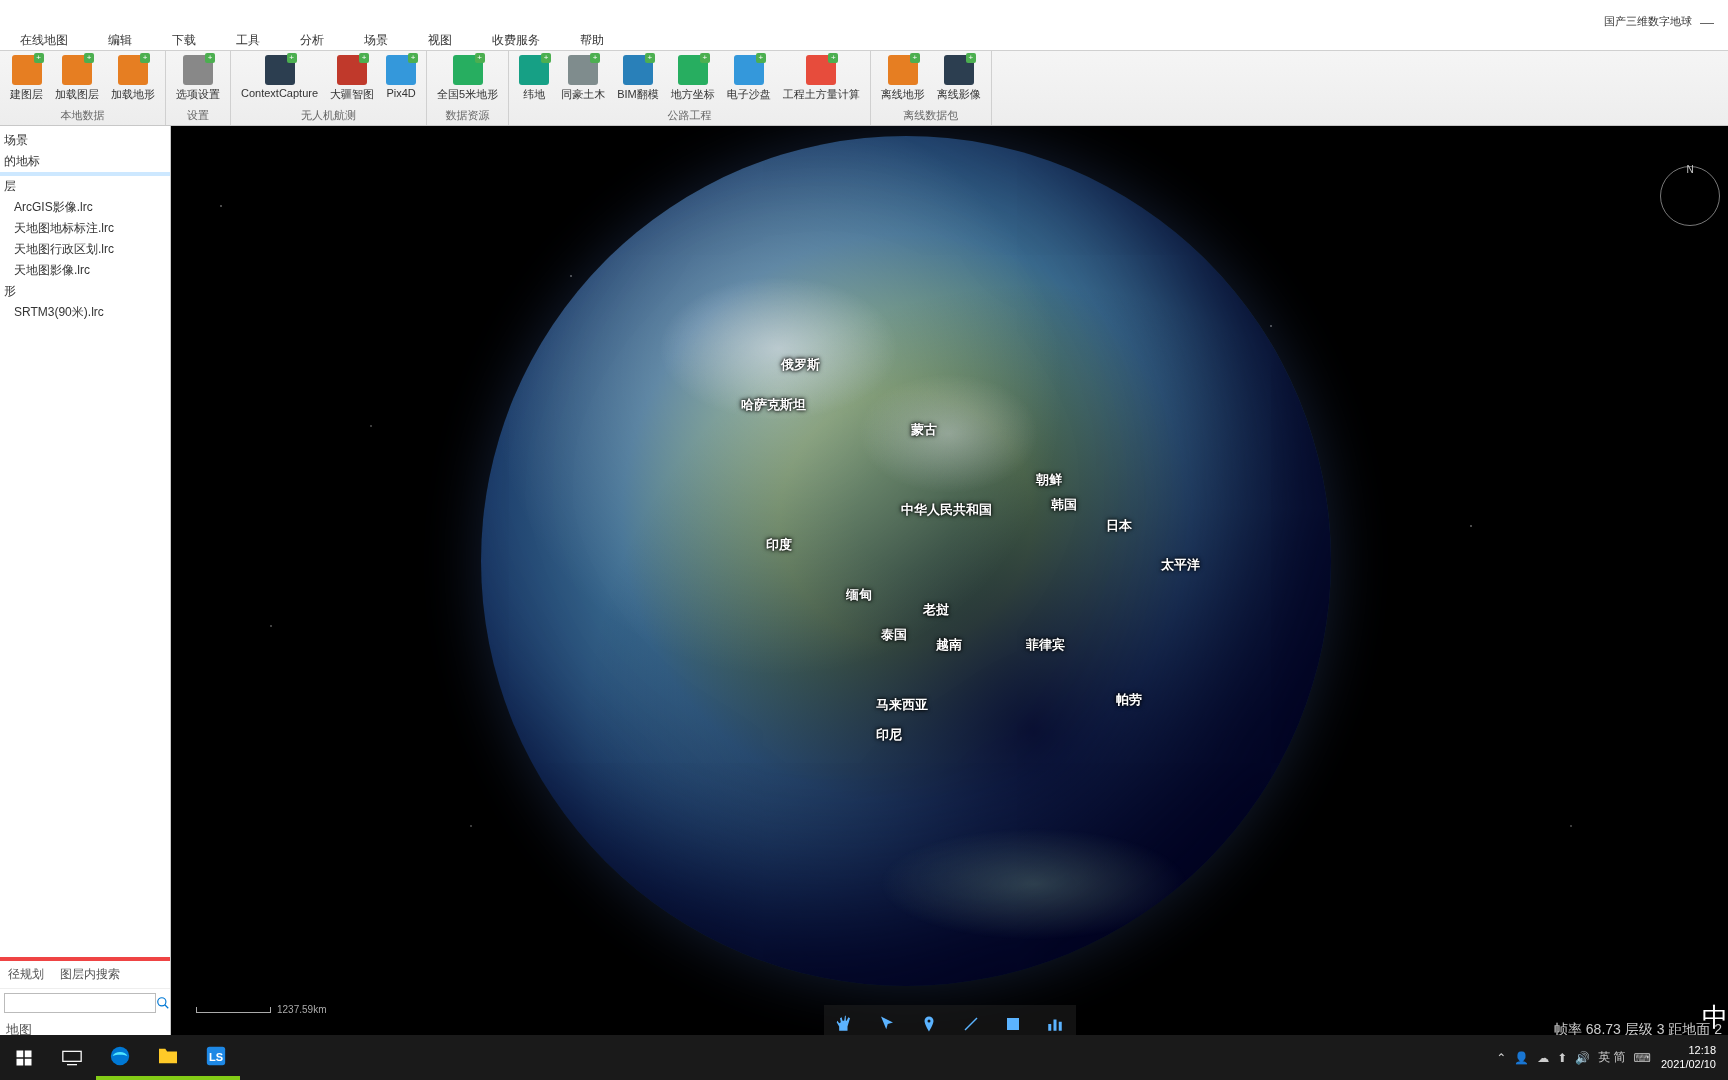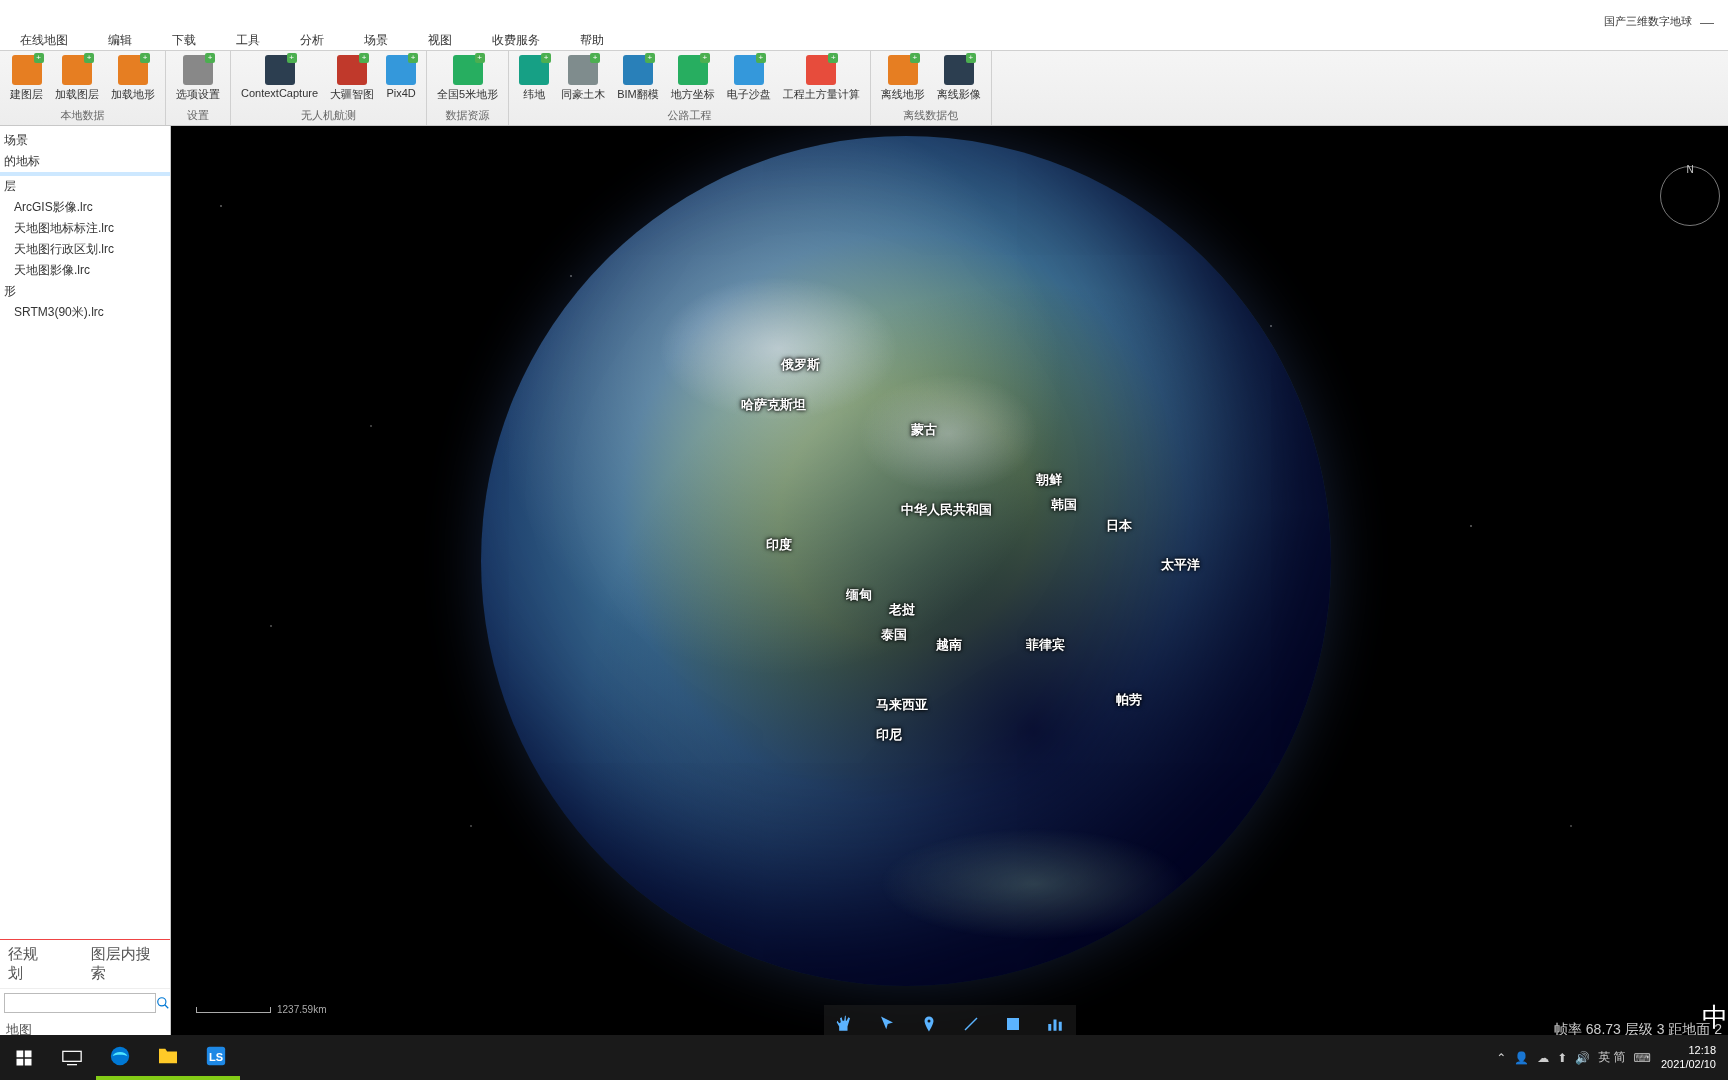--- a/index.html
+++ b/index.html
@@ -19,21 +19,21 @@
 .rbadge { position:absolute; top:-2px; right:-2px; width:10px; height:10px; background:#4caf50; border-radius:2px; font-size:8px; color:#fff; text-align:center; line-height:10px; }
 .rgrouplabel { font-size: 11px; color: #666; padding: 2px 0; }
 
 .workspace { display: flex; height: 917px; }
 
 .sidebar { width: 171px; background: #fff; border-right: 1px solid #c8c8c8; display: flex; flex-direction: column; font-size: 12px; color: #333; }
 .treearea { flex: 1; padding: 4px 0; overflow: auto; }
 .tnode { padding: 2px 4px; cursor: pointer; }
 .tnode.selected { background: #cde8ff; }
 .tnode.child { padding-left: 14px; }
-.tabs { display: flex; border-top: 1px solid #ef4444; font-size: 15px; gap: 24px; }
+.tabs { display: flex; border-top: 4px solid #ef4444; font-size: 12px; }
 .tab { padding: 5px 8px; cursor: pointer; color: #555; }
 .searchrow { display: flex; padding: 4px; border-top: 1px solid #eee; }
 .searchrow input { flex:1; border:1px solid #bbb; height:20px; font-size:11px; padding:0 4px; }
 .searchrow .sbtn { width:24px; display:flex; align-items:center; justify-content:center; color:#0078d4; cursor:pointer; }
 .maplabel { padding: 4px 6px; font-size: 13px; color: #555; }
 
 .viewport { flex: 1; background: #000; position: relative; overflow: hidden; }
 .stars { position:absolute; inset:0; background:
   radial-gradient(1px 1px at 50px 80px,#fff,transparent),
   radial-gradient(1px 1px at 200px 300px,#ccc,transparent),
@@ -260,21 +260,21 @@
     <div class="stars"></div>
     <div class="globe" id="globe">
         <div class="countrylabel" style="left: 420px; top: 365px; font-family: Liberation Serif, serif;">中华人民共和国</div>
         <div class="countrylabel" style="left: 430px; top: 285px;">蒙古</div>
         <div class="countrylabel" style="left: 555px; top: 335px;">朝鲜</div>
         <div class="countrylabel" style="left: 570px; top: 360px;">韩国</div>
         <div class="countrylabel" style="left: 625px; top: 365px; margin-top: 16px;">日本</div>
         <div class="countrylabel" style="left: 285px; top: 400px;">印度</div>
         <div class="countrylabel" style="left: 365px; top: 450px;">缅甸</div>
         <div class="countrylabel" style="left: 400px; top: 490px;">泰国</div>
-        <div class="countrylabel" style="left: 408px; top: 465px;">老挝</div>
+        <div class="countrylabel" style="left: 442px; top: 465px;">老挝</div>
         <div class="countrylabel" style="left: 455px; top: 500px;">越南</div>
         <div class="countrylabel" style="left: 545px; top: 500px;">菲律宾</div>
         <div class="countrylabel" style="left: 395px; top: 560px;">马来西亚</div>
         <div class="countrylabel" style="left: 395px; top: 590px;">印尼</div>
         <div class="countrylabel" style="left: 680px; top: 420px;">太平洋</div>
         <div class="countrylabel" style="left: 635px; top: 555px;">帕劳</div>
         <div class="countrylabel" style="left: 300px; top: 220px;">俄罗斯</div>
         <div class="countrylabel" style="left: 260px; top: 260px;">哈萨克斯坦</div>
       </div>
     <div class="compass"></div>

